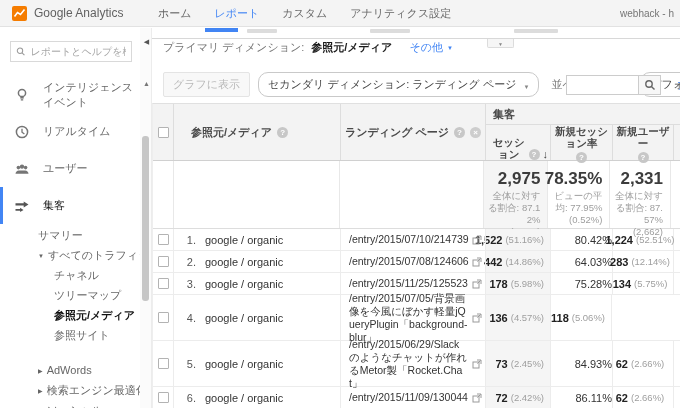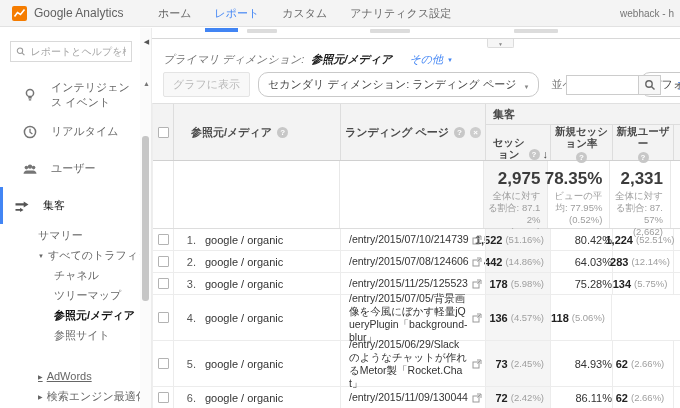--- a/index.html
+++ b/index.html
@@ -21,28 +21,28 @@
   .tab-underline { position:absolute; left:205px; top:28px; width:33px; height:4px; background:#4285f4; z-index:11; }
 
   
   .sidebar { position:absolute; top:28px; left:0; width:140px; height:380px; background:#fff; }
   .side-search { margin:13px 8px 4px 10px; height:21px; border:1px solid #d9d9d9; background:#fff;
     display:flex; align-items:center; padding:0 5px; gap:5px; }
   .side-search input { border:none; outline:none; width:100%; font-size:10px; color:#666; background:transparent;
     font-family:"Liberation Sans","DejaVu Sans",sans-serif; }
   .side-search input::placeholder { color:#a6a6a6; }
   .side-nav { margin-top:14px; }
-  .side-item { height:37px; display:flex; align-items:center; gap:13px; padding-left:22px; color:#666; cursor:pointer; }
+  .side-item { height:37px; display:flex; align-items:center; gap:13px; padding-left:14px; color:#666; cursor:pointer; }
   .side-item.active { border-left:3px solid #4285f4; padding-left:11px; color:#1b1b1b; }
   .side-item svg { flex:0 0 16px; }
   .sub-menu { margin-top:1px; }
   .sub-item { height:20px; line-height:20px; color:#666; cursor:pointer; white-space:nowrap; }
   .sub-item.lv1 { padding-left:38px; }
   .sub-item.lv2 { padding-left:54px; }
-  .sub-item.gap { margin-top:21px;text-decoration:underline; }
+  .sub-item.gap { margin-top:15px; }
   .sub-item.active { color:#111; font-weight:bold; }
   .tri-down::before { content:"▼"; font-size:6px; color:#666; margin-right:4px; vertical-align:1px; }
   .tri-right::before { content:"▶"; font-size:6px; color:#666; margin-right:4px; vertical-align:1px; }
 
   
   .strip { position:absolute; left:140px; top:28px; width:12px; height:380px; background:#fbfbfb; border-right:1px solid #ececec; }
   .strip-btn-left { position:absolute; left:2px; top:8px; width:9px; height:12px; color:#555; font-size:7px; line-height:12px; text-align:center; cursor:pointer; }
   .strip-btn-left::before { content:"◀"; }
   .strip-btn-up { position:absolute; left:2px; top:50px; width:9px; height:12px; color:#777; font-size:7px; line-height:12px; text-align:center; cursor:pointer; }
   .strip-btn-up::before { content:"▲"; }
@@ -50,21 +50,21 @@
 
   
   .main { position:absolute; left:152px; top:28px; width:528px; height:380px; background:#fff; }
   .content-topline { position:absolute; left:0; top:10px; width:528px; border-top:1px solid #d8d8d8; }
   .collapse-tab { position:absolute; left:335px; top:11px; width:27px; height:9px; background:#f6f6f6;
     border:1px solid #dcdcdc; border-top:none; border-radius:0 0 2px 2px; text-align:center; cursor:pointer; }
   .collapse-tab::before { content:"▼"; font-size:5px; color:#888; position:relative; top:-3px; }
   .ghost { position:absolute; top:1px; height:4px; background:#dcdcdc; border-radius:1px; }
   .g1 { left:95px; width:30px; } .g2 { left:218px; width:40px; } .g3 { left:362px; width:44px; }
 
-  .primary-row { position:absolute; left:11px; top:24px; white-space:nowrap;font-style:italic; }
+  .primary-row { position:absolute; left:11px; top:12px; white-space:nowrap; }
   .dim-label { color:#757575; }
   .dim-value { color:#1b1b1b; font-weight:bold; margin-left:4px; }
   .other-link { color:#4285f4; margin-left:14px; cursor:pointer; }
   .other-link::after { content:"▼"; font-size:6px; color:#4285f4; margin-left:4px; vertical-align:1px; }
 
   .toolbar { position:absolute; left:11px; top:44px; display:flex; align-items:center; gap:8px; white-space:nowrap; }
   .btn-disabled { padding:4px 9px; background:#f8f8f8; border:1px solid #e4e4e4; border-radius:2px; color:#b8b8b8; }
   .dd-btn { padding:4px 9px; background:#fff; border:1px solid #c9c9c9; border-radius:10px; color:#444;
     display:flex; align-items:center; gap:7px; cursor:pointer; }
   .dd-btn .caret::before { content:"▼"; font-size:6px; color:#888; }

